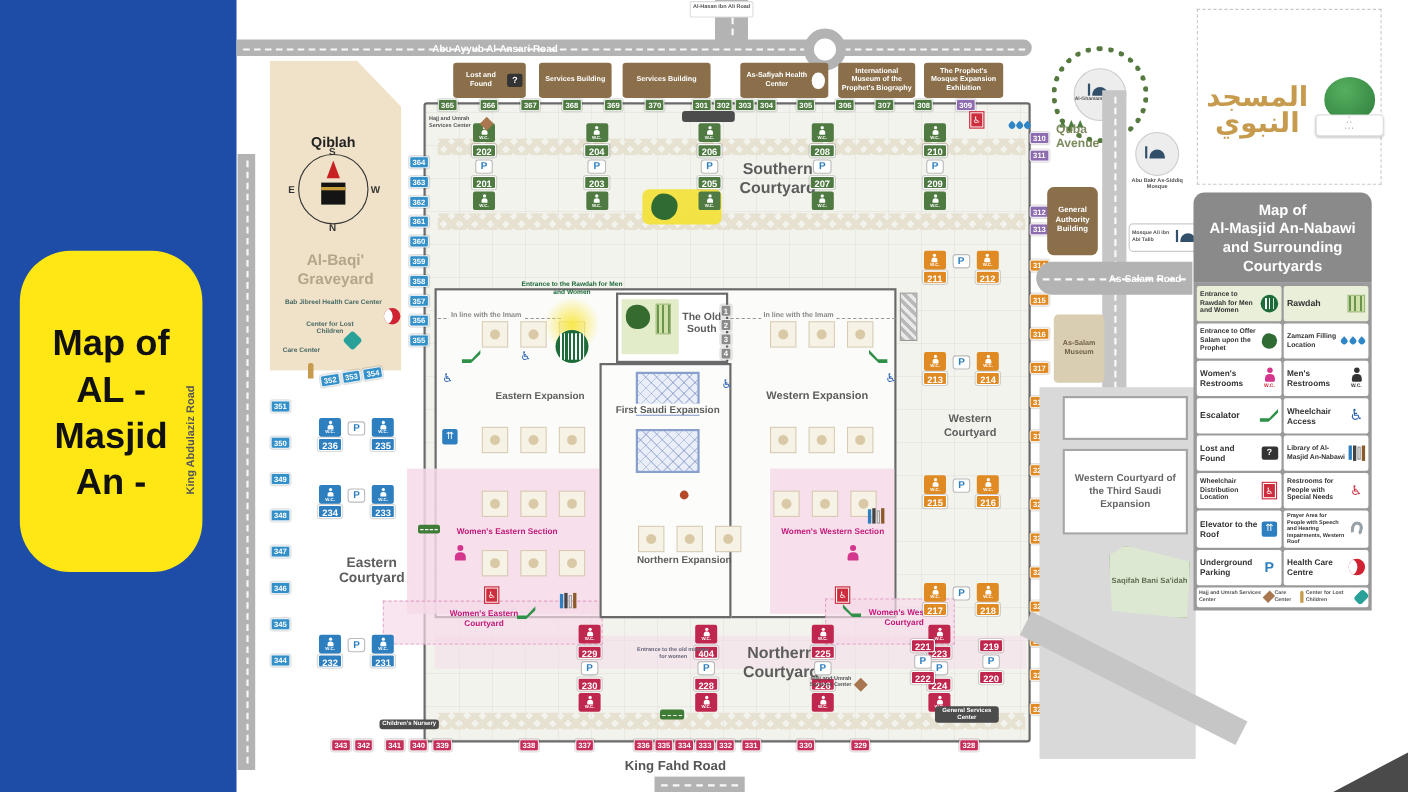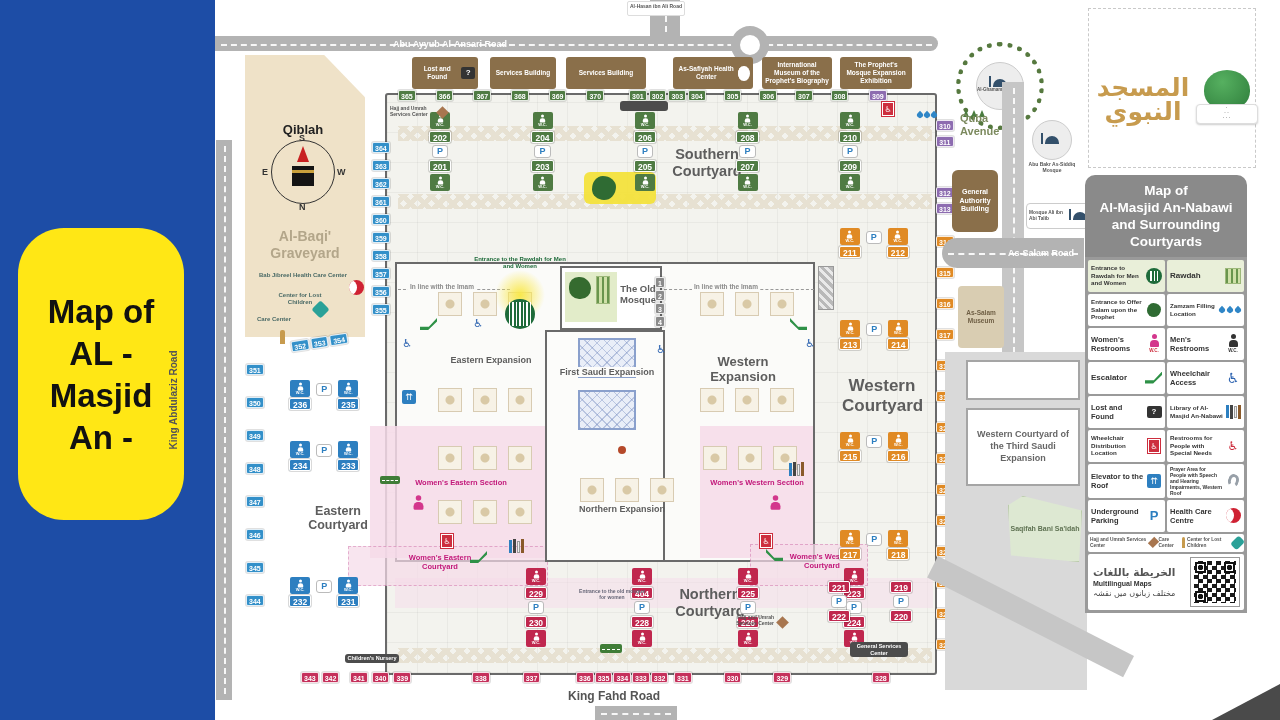--- a/index.html
+++ b/index.html
@@ -263,27 +263,27 @@
       <span class="tile"></span>
     </div>
   <div class="a tgrp" style="left:580px;top:478px">
       <span class="tile"></span>
       <span class="tile"></span>
       <span class="tile"></span>
     </div>
 
   
   <div class="a arealbl" style="left:648px;top:146px;width:118px;font-size:14.5px">Southern Courtyard</div>
-  <div class="a arealbl" style="left:614px;top:284px;width:48px;font-size:9.5px">The Old Mosque</div>
+  <div class="a arealbl" style="left:614px;top:284px;width:48px;font-size:9.5px">The Old South</div>
   <div class="a arealbl" style="left:553px;top:367px;width:108px;font-size:9px;background:#fcfcfa">First Saudi Expansion</div>
   <div class="a arealbl" style="left:438px;top:355px;width:106px;font-size:9px">Eastern Expansion</div>
-  <div class="a arealbl" style="left:690px;top:355px;width:106px;font-size:13px">Western Expansion</div>
+  <div class="a arealbl" style="left:690px;top:355px;width:106px;font-size:10px">Western Expansion</div>
   <div class="a arealbl" style="left:562px;top:504px;width:120px;font-size:9px">Northern Expansion</div>
   <div class="a arealbl" style="left:288px;top:504px;width:100px;font-size:12.5px">Eastern Courtyard</div>
-  <div class="a arealbl" style="left:842px;top:376px;width:80px;font-size:17px">Western Courtyard</div>
+  <div class="a arealbl" style="left:842px;top:376px;width:80px;font-size:10px">Western Courtyard</div>
   <div class="a arealbl" style="left:645px;top:586px;width:130px;font-size:14.5px">Northern Courtyard</div>
   <div class="a maglbl" style="left:405px;top:478px;width:112px">Women's Eastern Section</div>
   <div class="a maglbl" style="left:703px;top:478px;width:108px">Women's Western Section</div>
   <div class="a maglbl" style="left:396px;top:553px;width:88px">Women's Eastern Courtyard</div>
   <div class="a maglbl" style="left:776px;top:552px;width:92px">Women's Western Courtyard</div>
 
   
   <div class="a" style="left:398px;top:283px;width:112px;text-align:center">
       <div class="dashline a" style="left:0;right:0;top:6px"></div>
       <span class="inline-lbl a" style="left:10px;top:0">In line with the Imam</span>
@@ -869,28 +869,16 @@
           </span>
         <span class="mi">
             <span>Care Center</span>
             <span style="width:4px;height:11px;background:#c79b4e;border-radius:2px 2px 0 0;display:inline-block"></span>
           </span>
         <span class="mi">
             <span>Center for Lost Children</span>
             <span style="width:12px;height:12px;background:#2aa198;border-radius:3px;transform:rotate(45deg);display:inline-block"></span>
           </span>
       </div>
-      <div class="lqr">
-        <div>
-          <div class="ar" dir="rtl">الخريطة باللغات</div>
-          <div class="en">Multilingual Maps</div>
-          <div class="ur" dir="rtl">مختلف زبانوں میں نقشہ</div>
-        </div>
-        <div class="qr">
-            <i></i>
-            <i></i>
-            <i></i>
-          </div>
-      </div>
     </div>
   </div>
 
 </div>
 
 </body></html>

